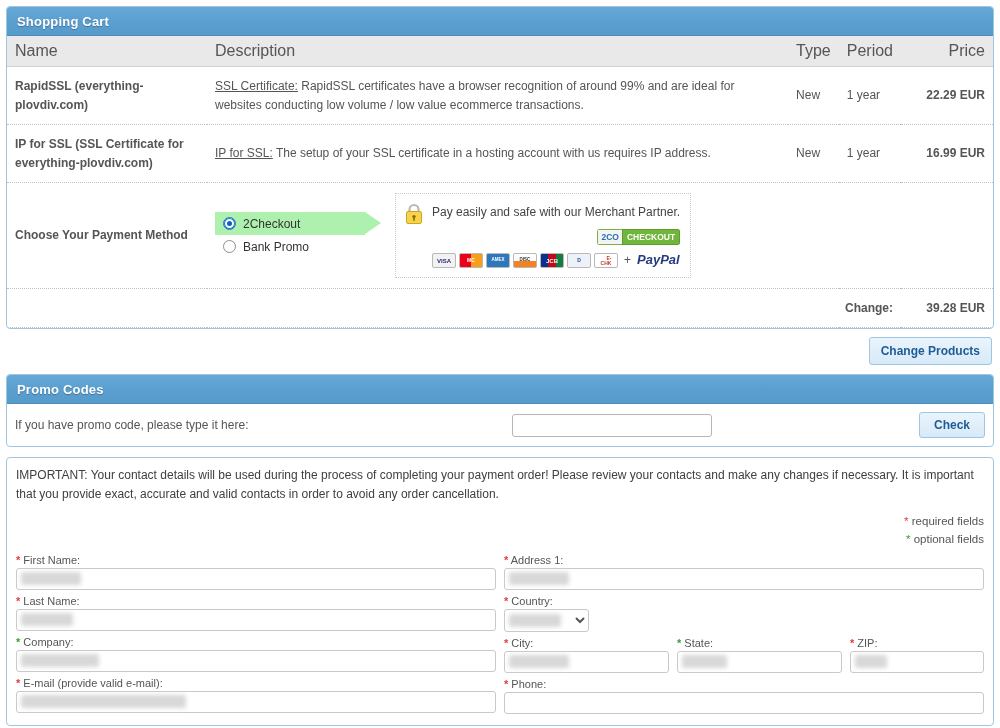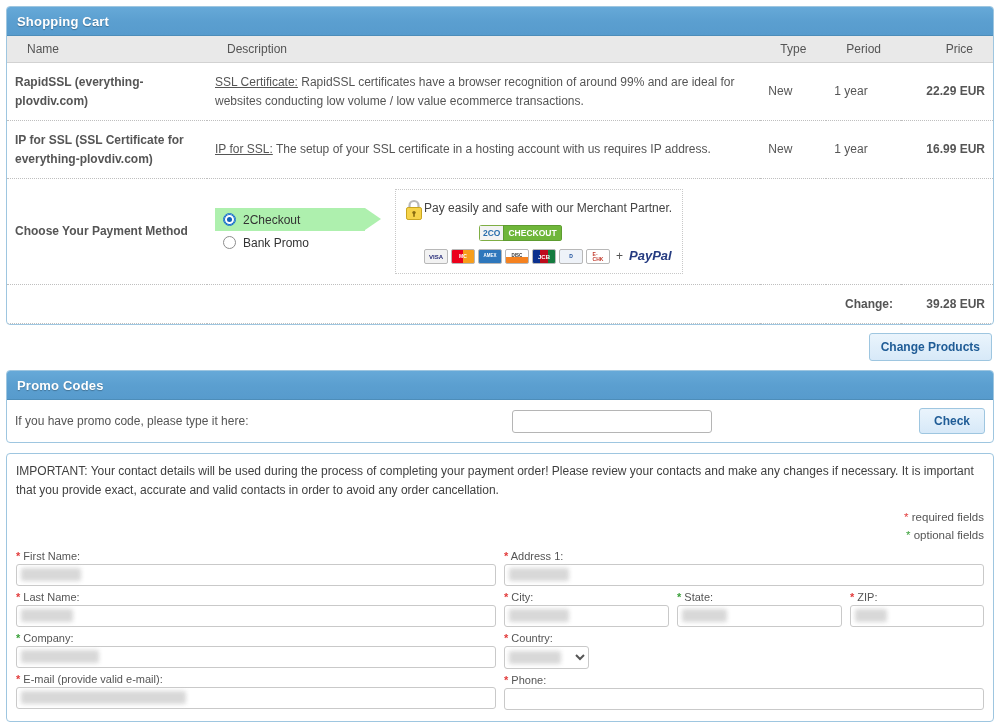--- a/index.html
+++ b/index.html
@@ -35,24 +35,24 @@
     text-shadow: 0 1px 1px rgba(0,0,0,0.28);
     letter-spacing: .2px;
   }
 
   
   table.cart { width: 100%; border-collapse: collapse; }
   table.cart thead th {
     background: #e9e9e9;
     border-bottom: 1px solid #d2d2d2;
     color: #555;
-    font-size: 12px;
+    font-size: 16px;
     font-weight: normal;
     text-align: left;
-    padding: 6px 20px;
+    padding: 6px 8px;
     height: 25px;
   }
   table.cart thead th.right { text-align: right; }
   table.cart tbody td {
     border-bottom: 1px dotted #bfbfbf;
     padding: 10px 8px;
     vertical-align: middle;
     font-size: 12px;
     color: #555;
     line-height: 1.55;
@@ -114,20 +114,22 @@
     width: 5px; height: 5px; border-radius: 50%;
     background: #1060b8;
   }
 
   .pay-info {
     margin-left: 30px;
     border: 1px dotted #c8c8c8;
     padding: 7px 10px 6px 8px;
     display: flex;
     align-items: flex-start;
+    gap: 8px;
+    text-align: right;
   }
   .lock-icon { margin-top: 2px; flex: 0 0 20px; }
   .pay-tagline { color: #444; font-size: 12px; margin: 2px 0 5px 0; }
   .logo-strip { display: flex; align-items: center; gap: 3px; margin-top: 2px; }
   .twoco-badge {
     display: inline-flex; align-items: center;
     border-radius: 3px; overflow: hidden;
     font-size: 8.5px; font-weight: bold; line-height: 1;
     margin: 0 auto 3px 55px;
     width: max-content;
@@ -414,20 +416,30 @@
         <div class="col">
 
           <div class="fld">
             <label><span class="req">*</span> <span>Address 1:</span></label>
             <div class="inp-wrap">
               <input class="inp" type="text" value="" style="">
               <span class="redact" style="width:60px"></span>
             </div>
           </div>
 
+          <div class="fld">
+            <label><span class="req">*</span> <span>Country:</span></label>
+            <div class="sel-wrap">
+              <select class="sel">
+                <option></option>
+              </select>
+              <span class="redact" style="width:52px"></span>
+            </div>
+          </div>
+
           <div class="fld row3">
             <div class="f-city">
               <label><span class="req">*</span> <span>City:</span></label>
               <div class="inp-wrap">
                 <input class="inp" type="text" value="" style="">
                 <span class="redact" style="width:60px"></span>
               </div>
             </div>
             <div class="f-state">
               <label><span class="opt">*</span> <span>State:</span></label>
@@ -439,30 +451,20 @@
             <div class="f-zip">
               <label><span class="req">*</span> <span>ZIP:</span></label>
               <div class="inp-wrap">
                 <input class="inp" type="text" value="" style="">
                 <span class="redact" style="width:32px"></span>
               </div>
             </div>
           </div>
 
           <div class="fld">
-            <label><span class="req">*</span> <span>Country:</span></label>
-            <div class="sel-wrap">
-              <select class="sel">
-                <option></option>
-              </select>
-              <span class="redact" style="width:52px"></span>
-            </div>
-          </div>
-
-          <div class="fld">
             <label><span class="req">*</span> <span>Phone:</span></label>
             <div class="inp-wrap">
               <input class="inp" type="text" value="" style="">
               
             </div>
           </div>
 
         </div>
       </div>
 

